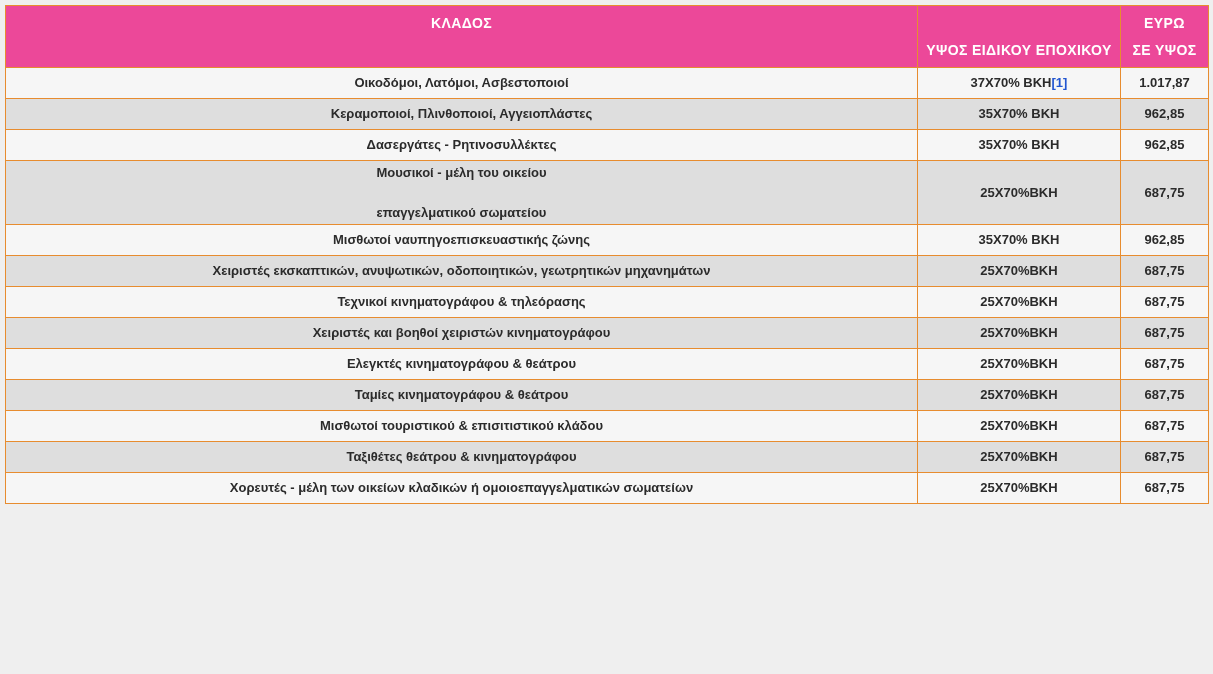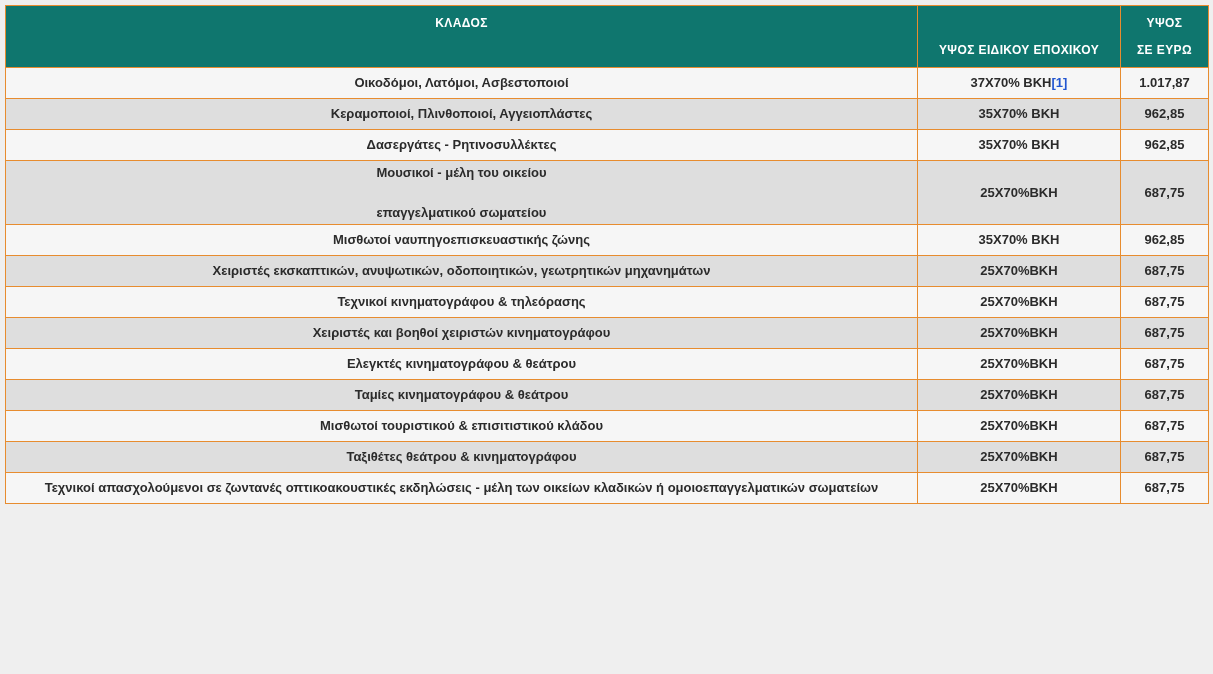--- a/index.html
+++ b/index.html
@@ -21,23 +21,23 @@
     table-layout: fixed;
   }
   table.benefits th,
   table.benefits td {
     border: 1px solid #e78c2f;
     text-align: center;
     vertical-align: middle;
     box-sizing: border-box;
   }
   thead th {
-    background: #0f766e;
+    background: #ec4899;
     color: #ffffff;
-    font-size: 12px;
+    font-size: 14px;
     font-weight: bold;
     letter-spacing: 0.4px;
     height: 62px;
     padding: 0;
   }
   thead th .hstack {
     display: flex;
     flex-direction: column;
     justify-content: center;
     height: 100%;
@@ -84,22 +84,22 @@
           </div>
         </th>
         <th>
           <div class="hstack">
             <div class="hline"></div>
             <div class="hline">ΥΨΟΣ ΕΙΔΙΚΟΥ ΕΠΟΧΙΚΟΥ</div>
           </div>
         </th>
         <th>
           <div class="hstack">
-            <div class="hline">ΥΨΟΣ</div>
-            <div class="hline">ΣΕ ΕΥΡΩ</div>
+            <div class="hline">ΕΥΡΩ</div>
+            <div class="hline">ΣΕ ΥΨΟΣ</div>
           </div>
         </th>
       </tr>
     </thead>
     <tbody>
         <tr>
           <td>
             <div>Οικοδόμοι, Λατόμοι, Ασβεστοποιοί</div>
           </td>
           <td><span>37X70% ΒΚΗ</span><a class="footnote">[1]</a></td>
@@ -178,20 +178,20 @@
         </tr>
         <tr>
           <td>
             <div>Ταξιθέτες θεάτρου &amp; κινηματογράφου</div>
           </td>
           <td><span>25X70%ΒΚΗ</span></td>
           <td>687,75</td>
         </tr>
         <tr>
           <td>
-            <div>Τεχνικοί απασχολούμενοι σε ζωντανές οπτικοακουστικές εκδηλώσεις - μέλη των οικείων κλαδικών ή ομοιοεπαγγελματικών σωματείων</div>
+            <div>Χορευτές - μέλη των οικείων κλαδικών ή ομοιοεπαγγελματικών σωματείων</div>
           </td>
           <td><span>25X70%ΒΚΗ</span></td>
           <td>687,75</td>
         </tr>
       </tbody>
   </table>
 </div>
 
 </body></html>

